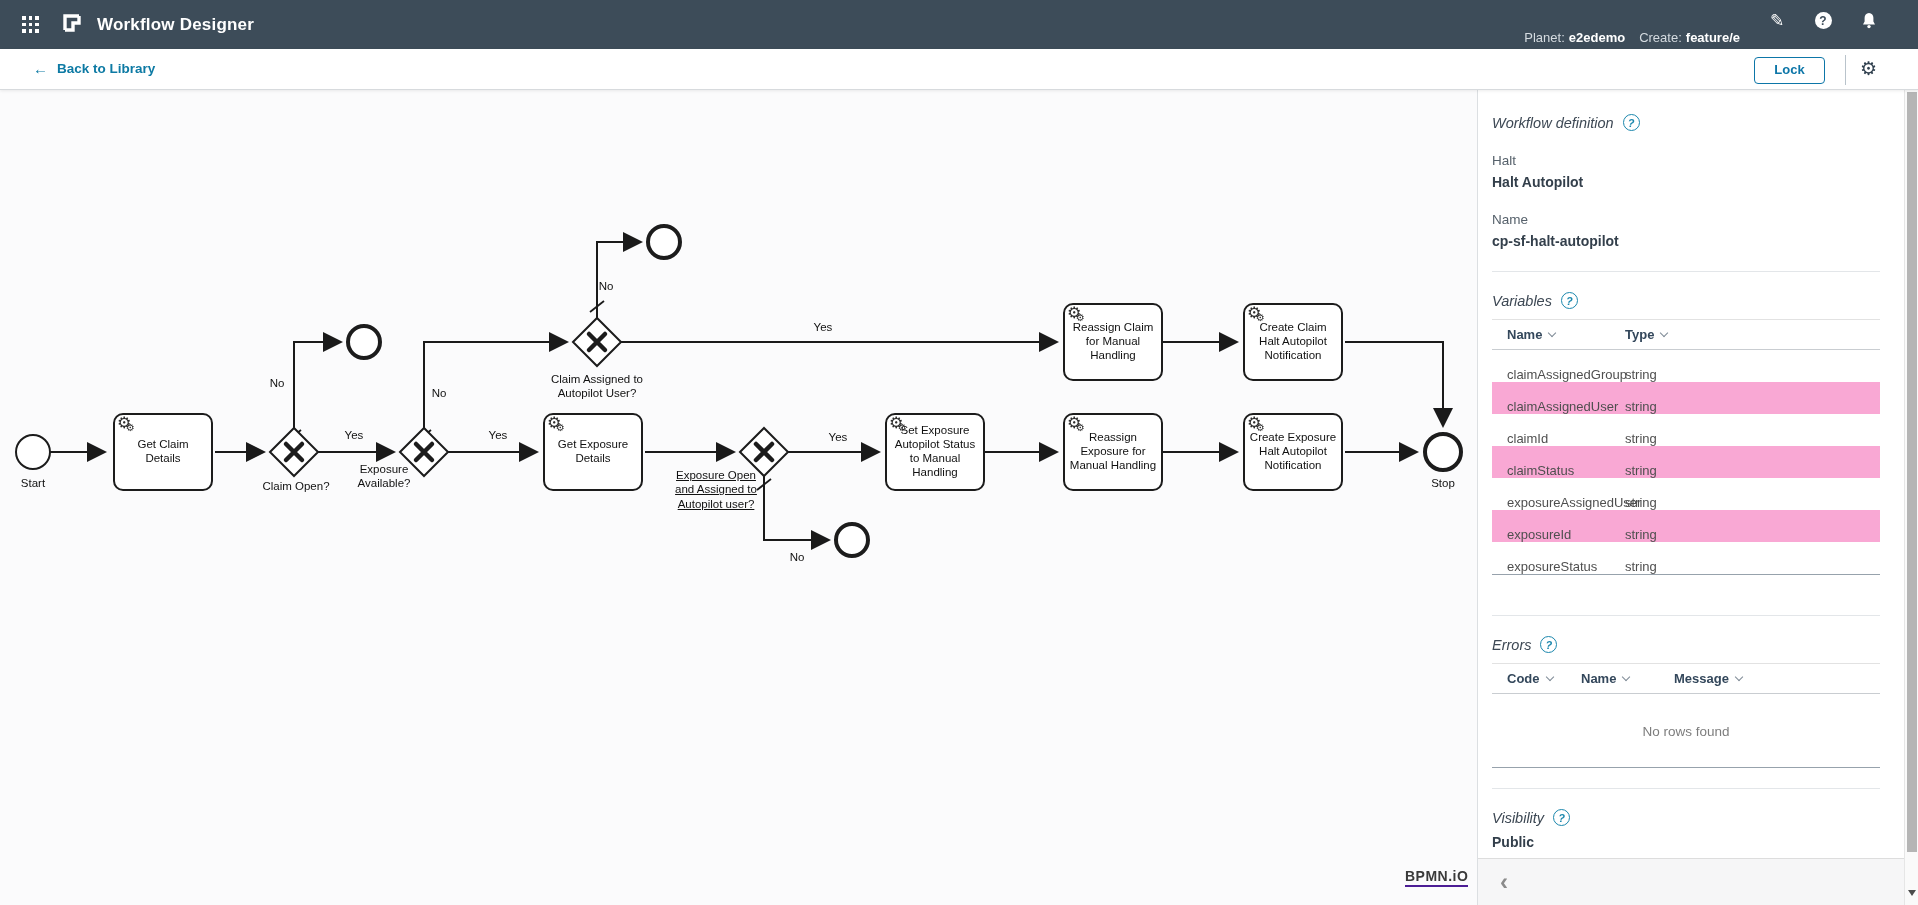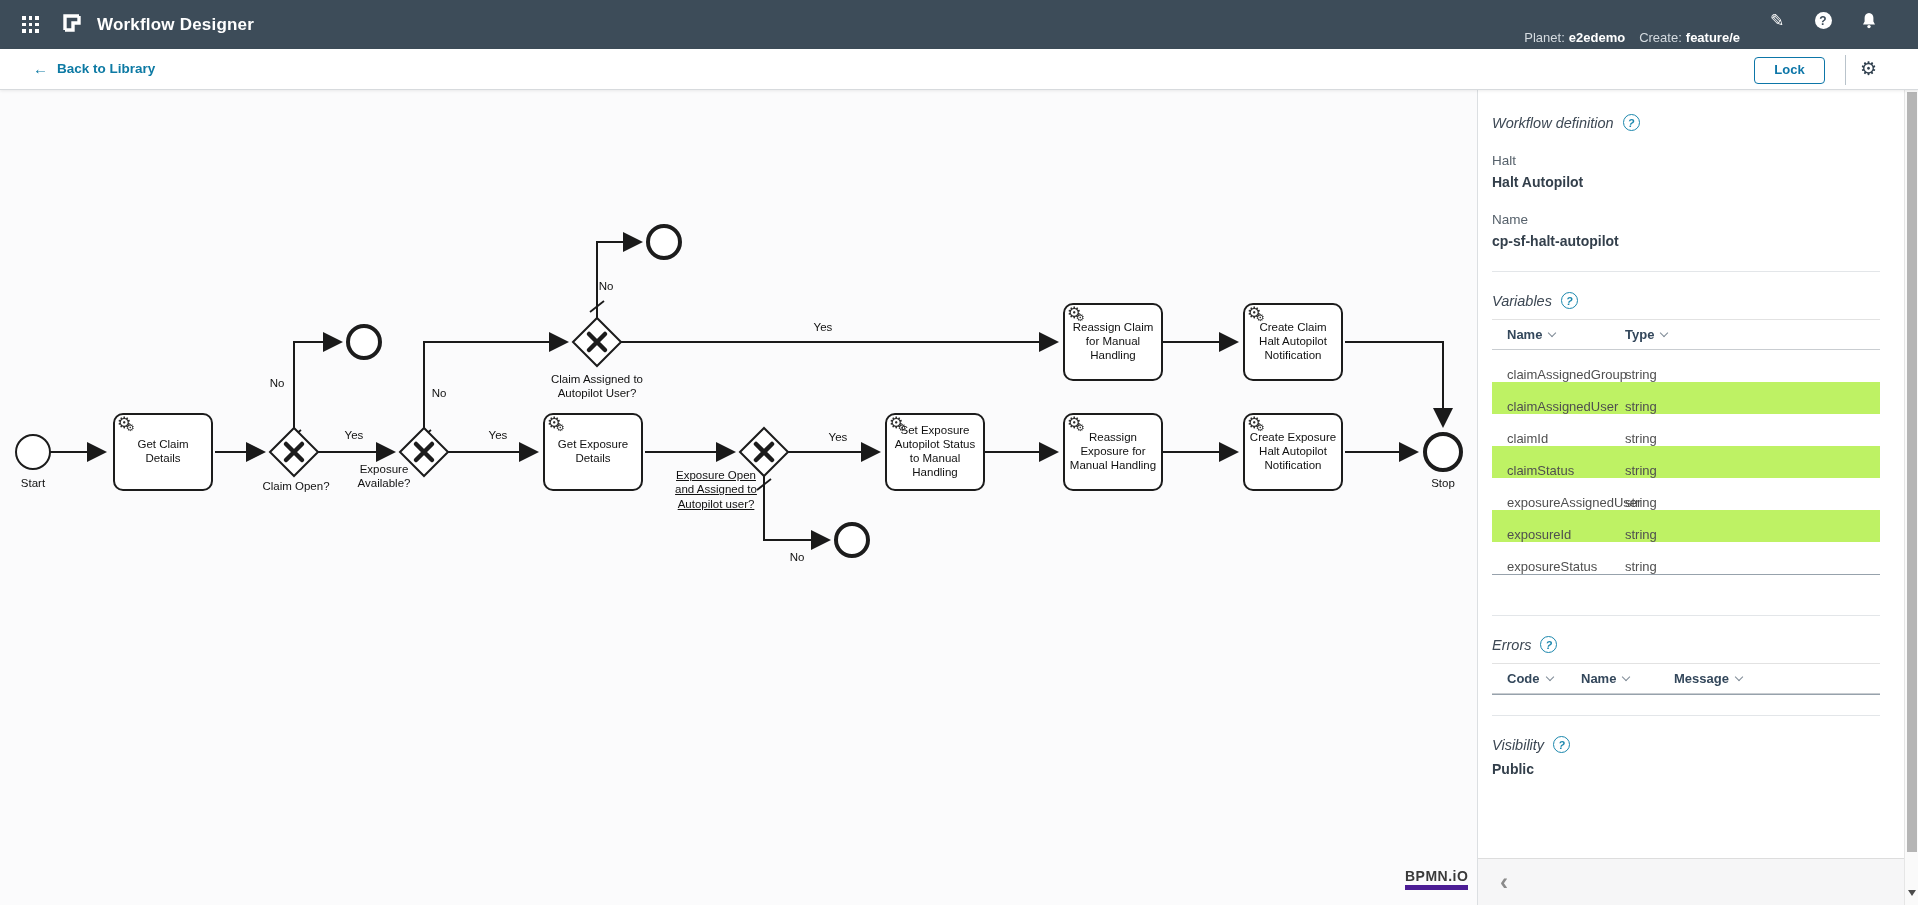--- a/index.html
+++ b/index.html
@@ -28,36 +28,36 @@
   .toolbar-gear { position:absolute; left:1860px; top:8px; font-size:19px; color:#2f3f4e; cursor:pointer; }
 
   
   .canvas { position:absolute; left:0; top:90px; width:1477px; height:815px; background:#fbfbfc; overflow:hidden; }
   .canvas svg { position:absolute; left:0; top:0; }
   .task { position:absolute; width:100px; height:78px; background:#fff; border:2px solid #1c1c1c; border-radius:10px; display:flex; align-items:center; justify-content:center; text-align:center; font-size:11.5px; line-height:1.2; color:#111; padding:3px 4px; cursor:pointer; }
   .cog-a { position:absolute; top:0px; left:2px; font-size:16px; line-height:1; color:#2e2e2e; }
   .cog-b { position:absolute; top:8px; left:11px; font-size:10px; line-height:1; color:#2e2e2e; }
   .flabel { position:absolute; font-size:11.5px; color:#111; width:90px; text-align:center; line-height:1.25; }
   .glabel { position:absolute; font-size:11.5px; color:#111; text-align:center; line-height:1.25; }
-  .watermark { position:absolute; left:1405px; top:778px; font-size:14px; font-weight:bold; letter-spacing:.5px; color:#3a3a3a; border-bottom:5px solid #4c1d95; padding-bottom:1px; cursor:pointer; }
+  .watermark { position:absolute; left:1405px; top:778px; font-size:14px; font-weight:bold; letter-spacing:.5px; color:#3a3a3a; border-bottom:2px solid #4c1d95; padding-bottom:1px; cursor:pointer; }
 
   
   .panel { position:absolute; left:1477px; top:90px; width:427px; height:815px; background:#fff; border-left:1px solid #dcdfe2; overflow:hidden; }
   .panel-inner { padding:24px 24px 0 14px; }
   .panel h1 { font-size:19px; color:#33475b; margin-bottom:20px; }
   .sec-label { font-size:14.5px; color:#3d4854; display:flex; align-items:center;font-style:italic; }
   .help-icon { width:17px; height:17px; margin-left:9px; border:1.7px solid #1b87ad; border-radius:50%; color:#1b87ad; font-size:11px; font-weight:bold; display:inline-flex; align-items:center; justify-content:center; cursor:pointer; }
   .field { margin-top:22px; }
   .field .flab { font-size:13.5px; color:#56616b; }
   .field .fval { font-size:14px; font-weight:bold; color:#333f4b; margin-top:6px; }
   .divider { height:1px; background:#e3e6e9; margin:22px 0 20px 0; }
   .tbl { margin-top:10px; }
   .tbl-head { display:flex; border-top:1px solid #e2e2e2; border-bottom:1px solid #c9cdd1; height:31px; align-items:center; font-size:13px; font-weight:bold; color:#33475b; }
   .tbl-row { display:flex; height:32px; align-items:flex-end; font-size:13px; color:#4f4f4f; }
-  .tbl-row.alt { background:#bef264; }
+  .tbl-row.alt { background:#f9a8d4; }
   .cell-pad { padding-left:15px; }
   .col-vname { width:133px; }
   .col-vtype { flex:1; }
   .col-code { width:89px; }
   .col-ename { width:93px; }
   .col-emsg { flex:1; }
   .chev { display:inline-block; width:8px; height:8px; margin-left:6px; position:relative; top:-2px; }
   .chev::after { content:""; position:absolute; left:1px; top:1px; width:5px; height:5px; border-right:1.6px solid #7e8a96; border-bottom:1.6px solid #7e8a96; transform:rotate(45deg); }
   .strong-line { height:1px; background:#97a2ac; }
   .no-rows { text-align:center; font-size:13.5px; color:#7d7d7d; padding:30px 0 28px 0; }
@@ -304,20 +304,21 @@
       <span>Errors</span>
       <span class="help-icon">?</span>
     </div>
 
     <div class="tbl">
       <div class="tbl-head">
         <span class="col-code cell-pad"><span>Code</span><span class="chev"></span></span>
         <span class="col-ename"><span>Name</span><span class="chev"></span></span>
         <span class="col-emsg"><span>Message</span><span class="chev"></span></span>
       </div>
+      <div class="no-rows">No rows found</div>
       <div class="strong-line"></div>
     </div>
 
     <div class="divider" style="margin-top:20px;"></div>
 
     <div class="sec-label">
       <span>Visibility</span>
       <span class="help-icon">?</span>
     </div>
     <div class="clip-val">Public</div>

